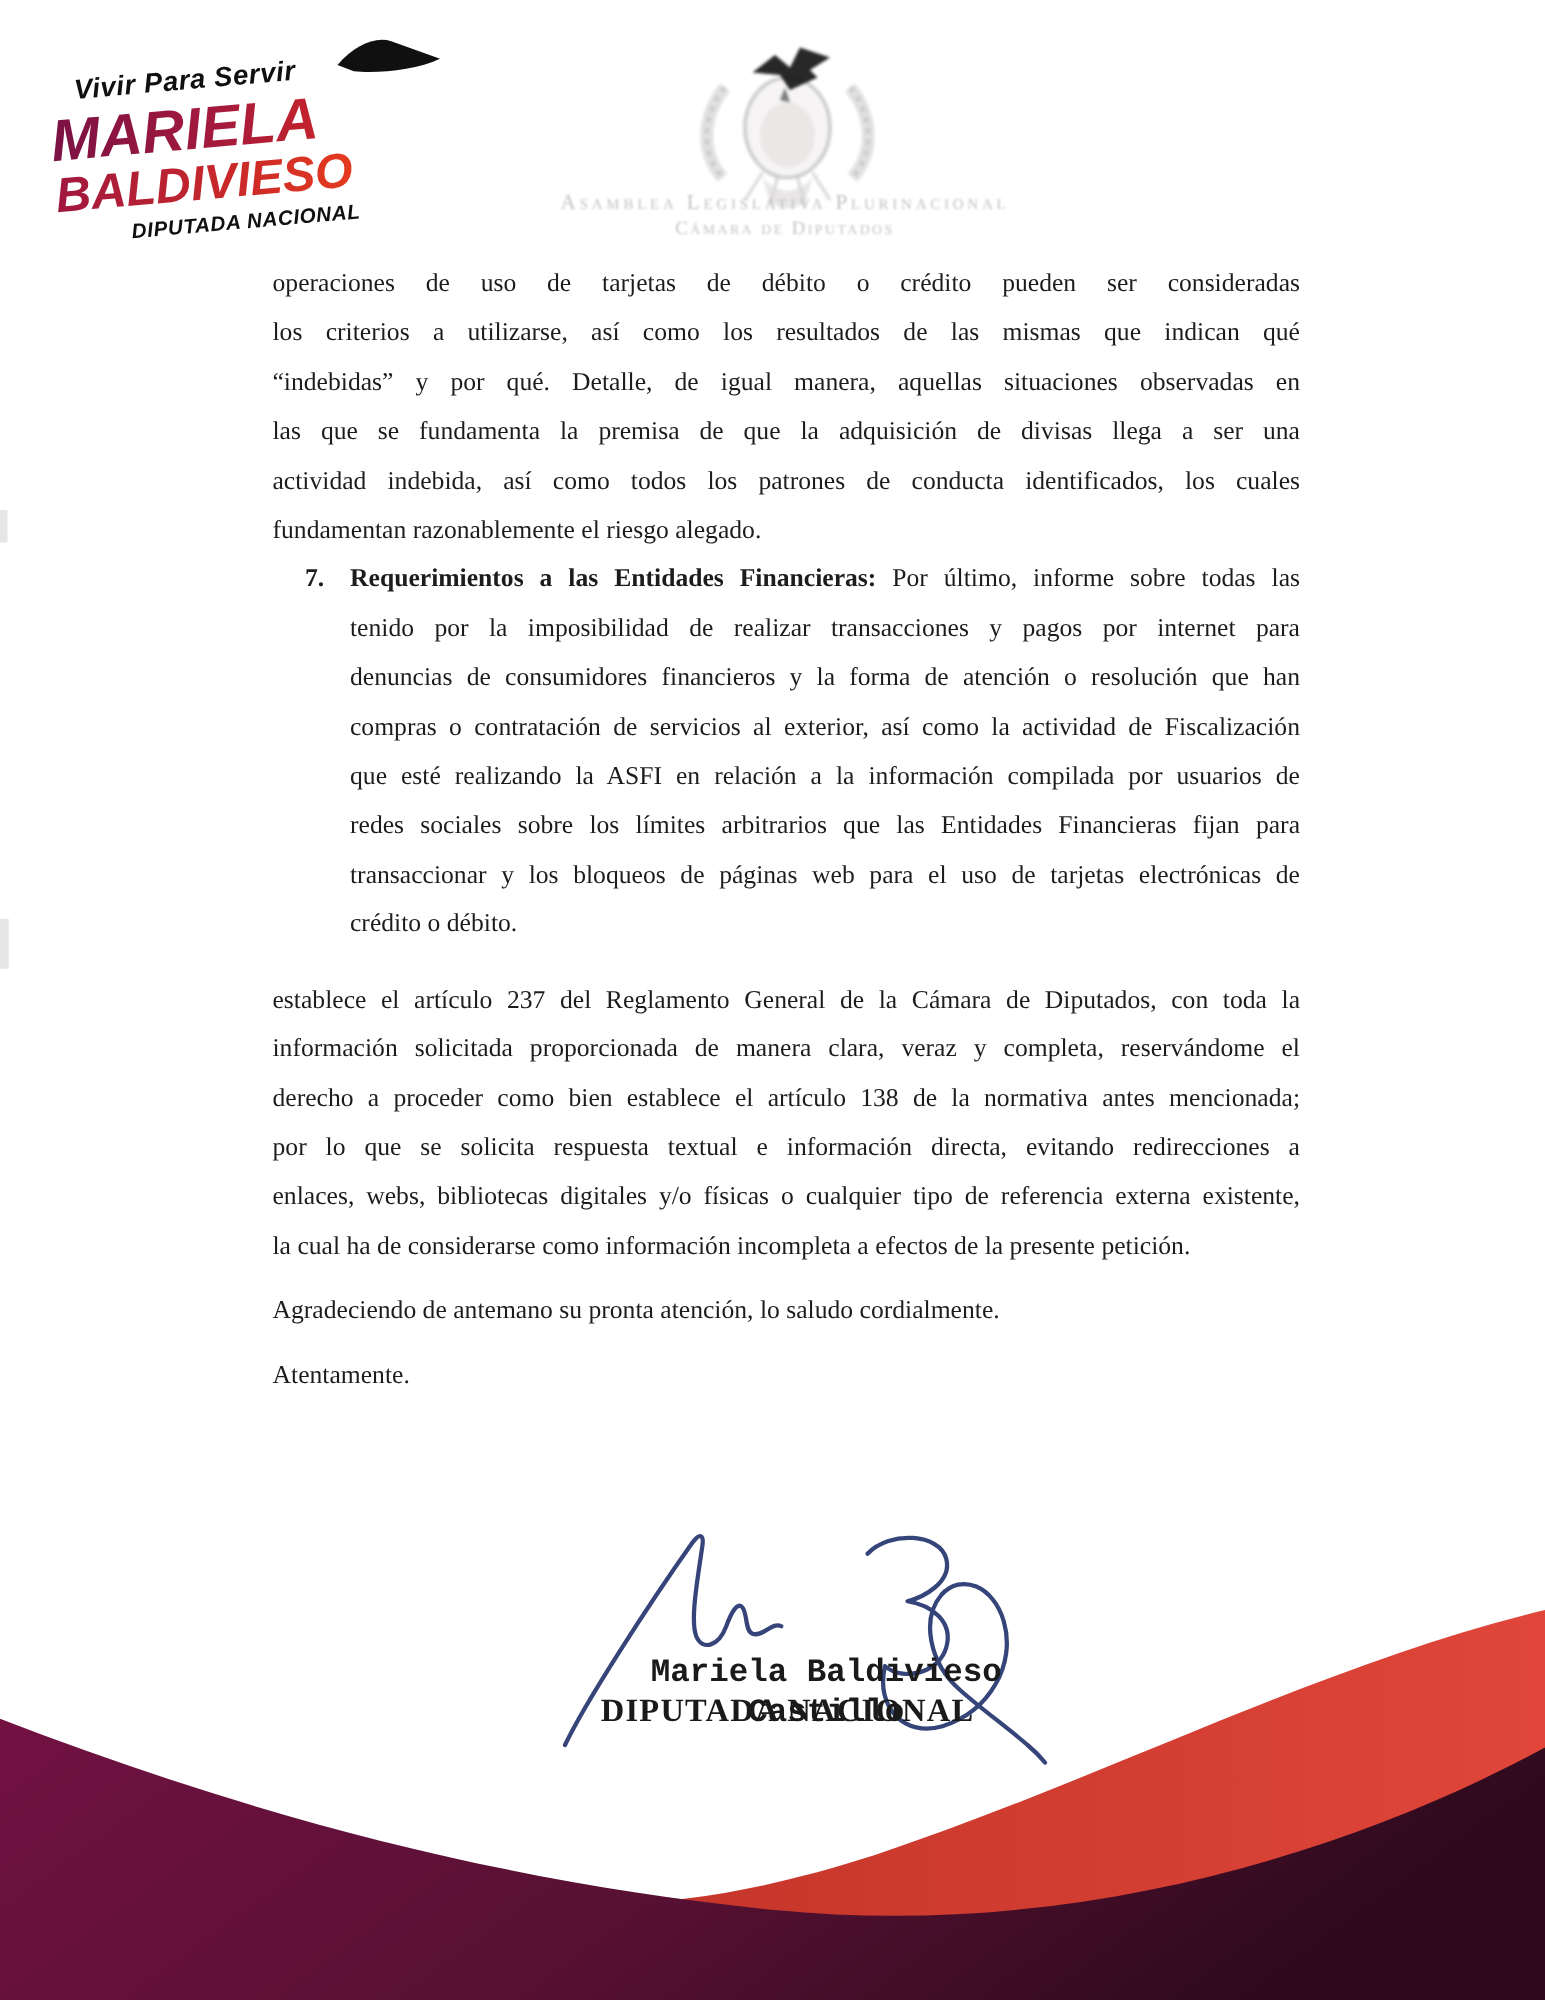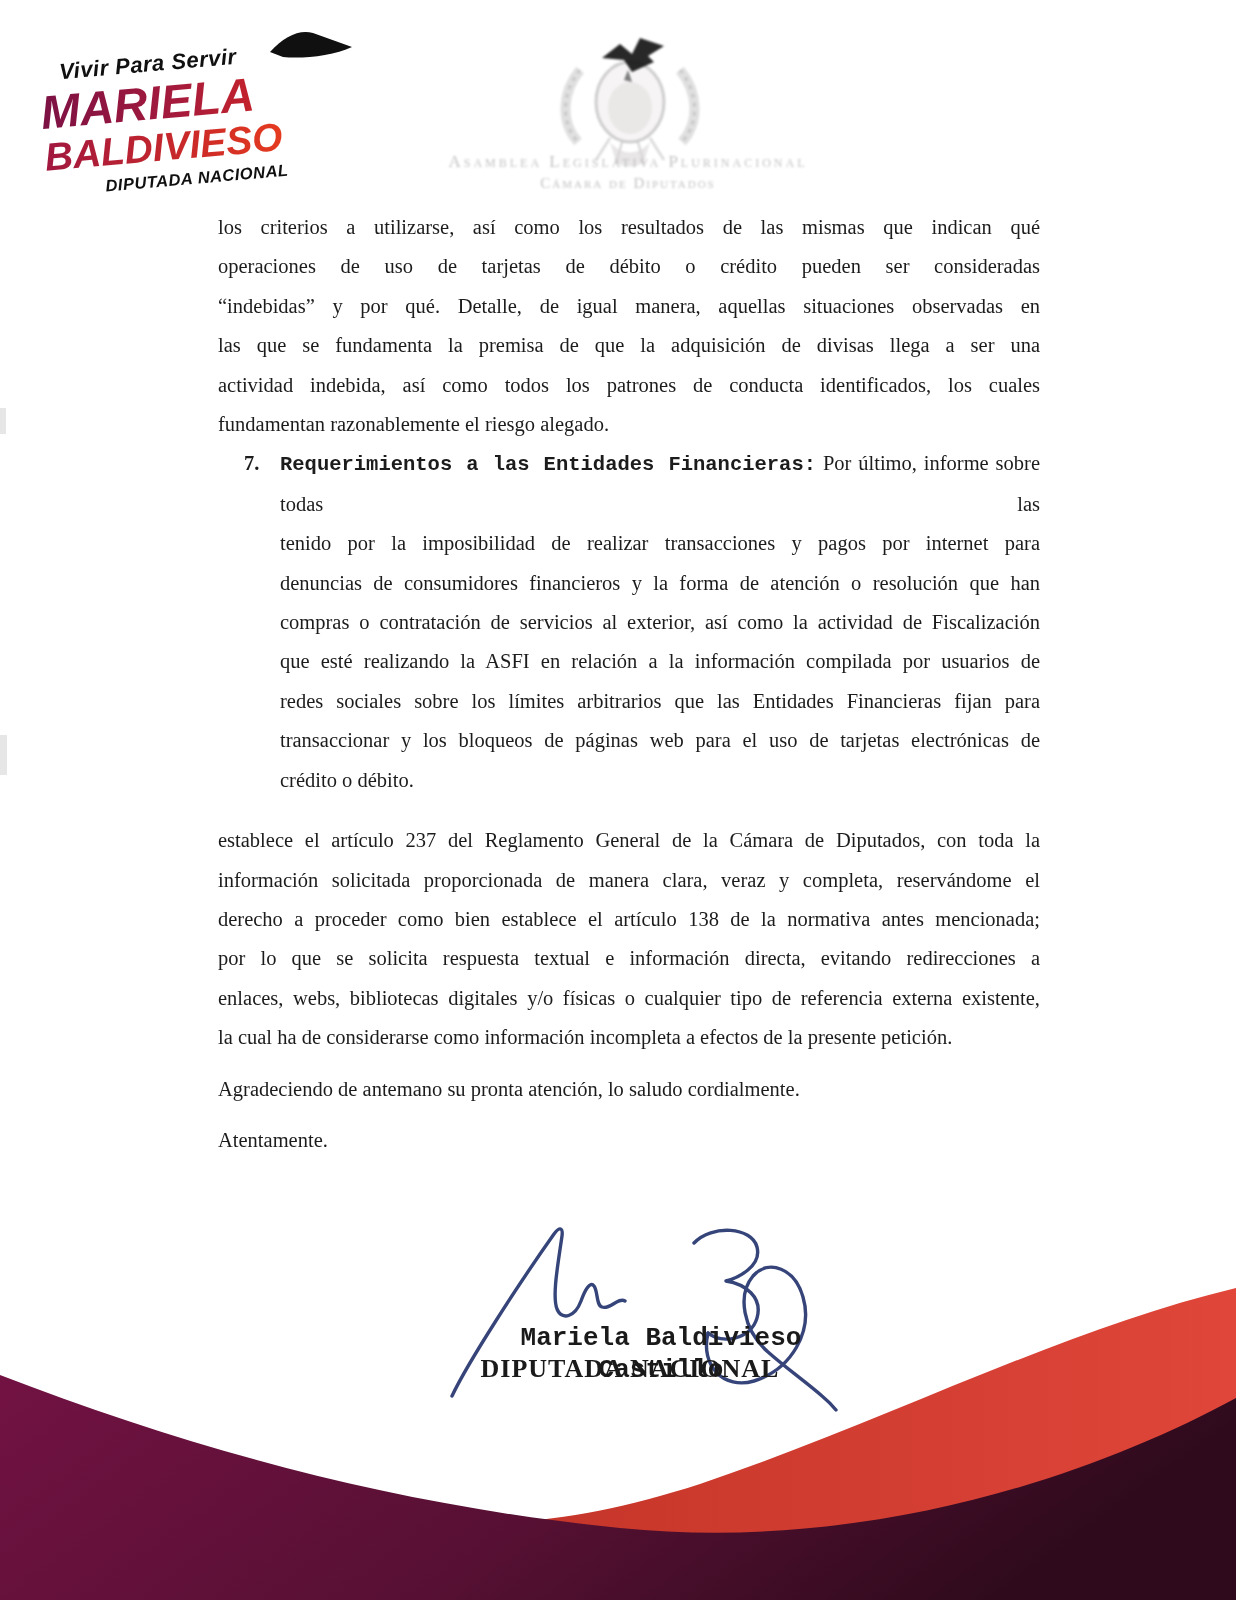--- a/index.html
+++ b/index.html
@@ -49,21 +49,21 @@
     position:absolute;left:218px;top:208px;width:822px;
     font-size:20.5px;line-height:39.4px;color:#1c1c1c;
   }
   .line{text-align:justify;}
   .line.just{text-align-last:justify;}
   .line.end{text-align-last:left;}
   .item7{position:relative;margin-left:62px;}
   .item7 .marker{
     position:absolute;left:-36px;top:0;font-weight:bold;color:#1c1c1c;
   }
-  .item7 b{font-weight:bold;font-family:Liberation Mono, monospace;}
+  .item7 b{font-weight:bold;}
   .para2{margin-top:21px;}
   .closing{margin-top:12px;}
   
   .sig-svg{position:absolute;left:0;top:0;pointer-events:none;}
   .sig-name{
     position:absolute;left:461px;top:1322px;width:400px;text-align:center;
     font-family:Liberation Mono, monospace;font-weight:bold;font-size:26px;color:#1a1a1a;
     line-height:32px;
   }
   .sig-role{
@@ -115,22 +115,22 @@
     <path d="M88,40 L92,52 L84,50 Z" fill="#4a4a4a" opacity=".7"></path>
   </svg>
 
   <div class="org">
     <div class="l1">Asamblea Legislativa Plurinacional</div>
     <div class="l2">Cámara de Diputados</div>
   </div>
 
   <div class="body-text">
     <div class="para1">
+        <div class="line just">operaciones de uso de tarjetas de débito o crédito pueden ser consideradas</div>
         <div class="line just">los criterios a utilizarse, así como los resultados de las mismas que indican qué</div>
-        <div class="line just">operaciones de uso de tarjetas de débito o crédito pueden ser consideradas</div>
         <div class="line just">“indebidas” y por qué. Detalle, de igual manera, aquellas situaciones observadas en</div>
         <div class="line just">las que se fundamenta la premisa de que la adquisición de divisas llega a ser una</div>
         <div class="line just">actividad indebida, así como todos los patrones de conducta identificados, los cuales</div>
         <div class="line end">fundamentan razonablemente el riesgo alegado.</div>
       </div>
     <div class="item7">
       <span class="marker">7.</span>
       <div>
           <div class="line just"><b>Requerimientos a las Entidades Financieras:</b> Por último, informe sobre todas las</div>
           <div class="line just">tenido por la imposibilidad de realizar transacciones y pagos por internet para</div>

